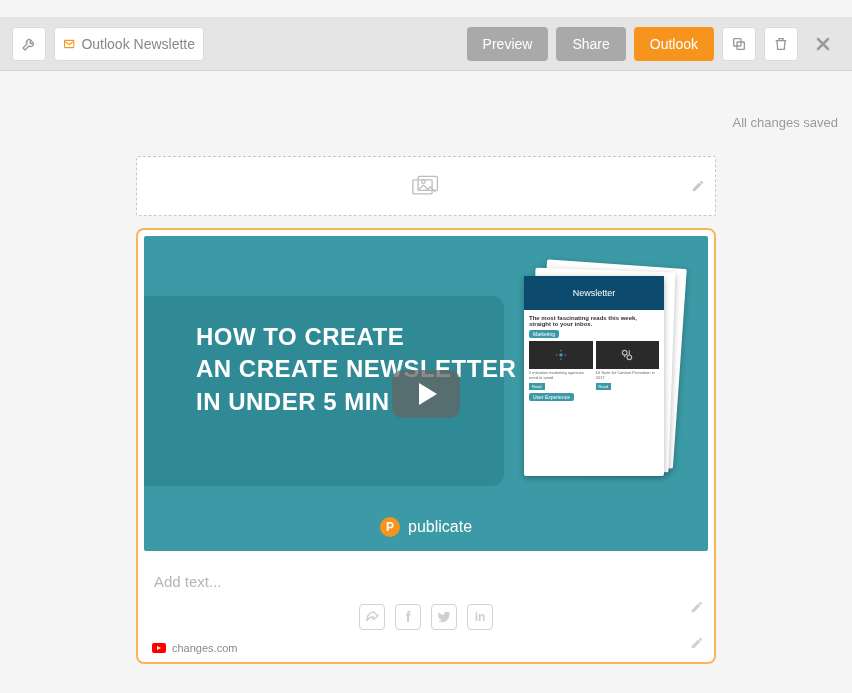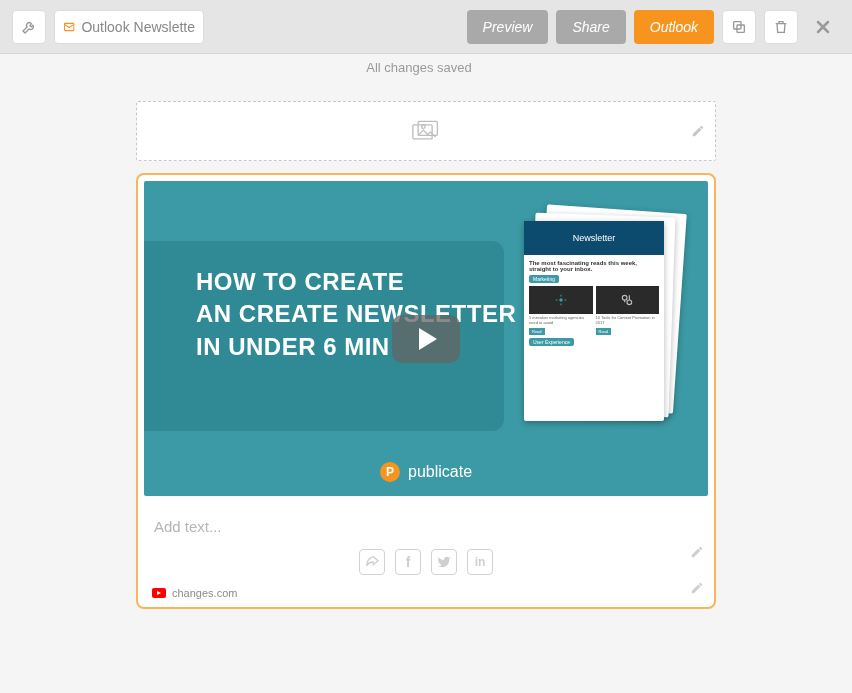--- a/index.html
+++ b/index.html
@@ -11,20 +11,21 @@
     overflow: hidden;
   }
   .topbar {
     height: 54px;
     background: #e5e5e5;
     border-bottom: 1px solid #d5d5d5;
     display: flex;
     align-items: center;
     padding: 0 12px;
     gap: 8px;
+    margin-top: 17px;
   }
   .icon-btn {
     width: 34px; height: 34px;
     background: #fff;
     border: 1px solid #dcdcdc;
     border-radius: 4px;
     display: flex; align-items: center; justify-content: center;
     color: #888;
     cursor: pointer;
   }
@@ -45,36 +46,36 @@
   }
   .spacer { flex: 1; }
   .btn {
     height: 34px;
     padding: 0 16px;
     border: none;
     border-radius: 4px;
     font-size: 14px;
     color: #fff;
     cursor: pointer;
-    font-style: italic;
   }
   .btn-gray { background: #a9a9a9; }
   .btn-orange { background: #f7941e; }
   .close-x {
     width: 34px; height: 34px;
     display: flex; align-items: center; justify-content: center;
     color: #9a9a9a;
     cursor: pointer;
     font-size: 22px;
   }
   .status-row {
-    text-align: center;
+    text-align: right;
     padding: 6px 14px 0 0;
     font-size: 13px;
     color: #9a9a9a;
+    margin-top: 38px;
   }
   .canvas {
     width: 580px;
     margin: 26px auto 0 auto;
   }
   .placeholder-block {
     height: 60px;
     background: #fff;
     border: 1px dashed #c8c8c8;
     border-radius: 2px;
@@ -293,21 +294,21 @@
         </svg>
     </span>
   </div>
 
   <div class="card">
     <div class="video-thumb">
       <div class="teal-shape"></div>
       <div class="headline">
         <div>HOW TO CREATE</div>
         <div>AN CREATE NEWSLETTER</div>
-        <div>IN UNDER 6 MIN</div>
+        <div>IN UNDER 5 MIN</div>
       </div>
 
       <div class="mock-pages">
         <div class="page p3"></div>
         <div class="page p2"></div>
         <div class="page p1">
           <div class="page-header">
               <span>Newsletter</span>
             </div>
           <div class="page-body">

